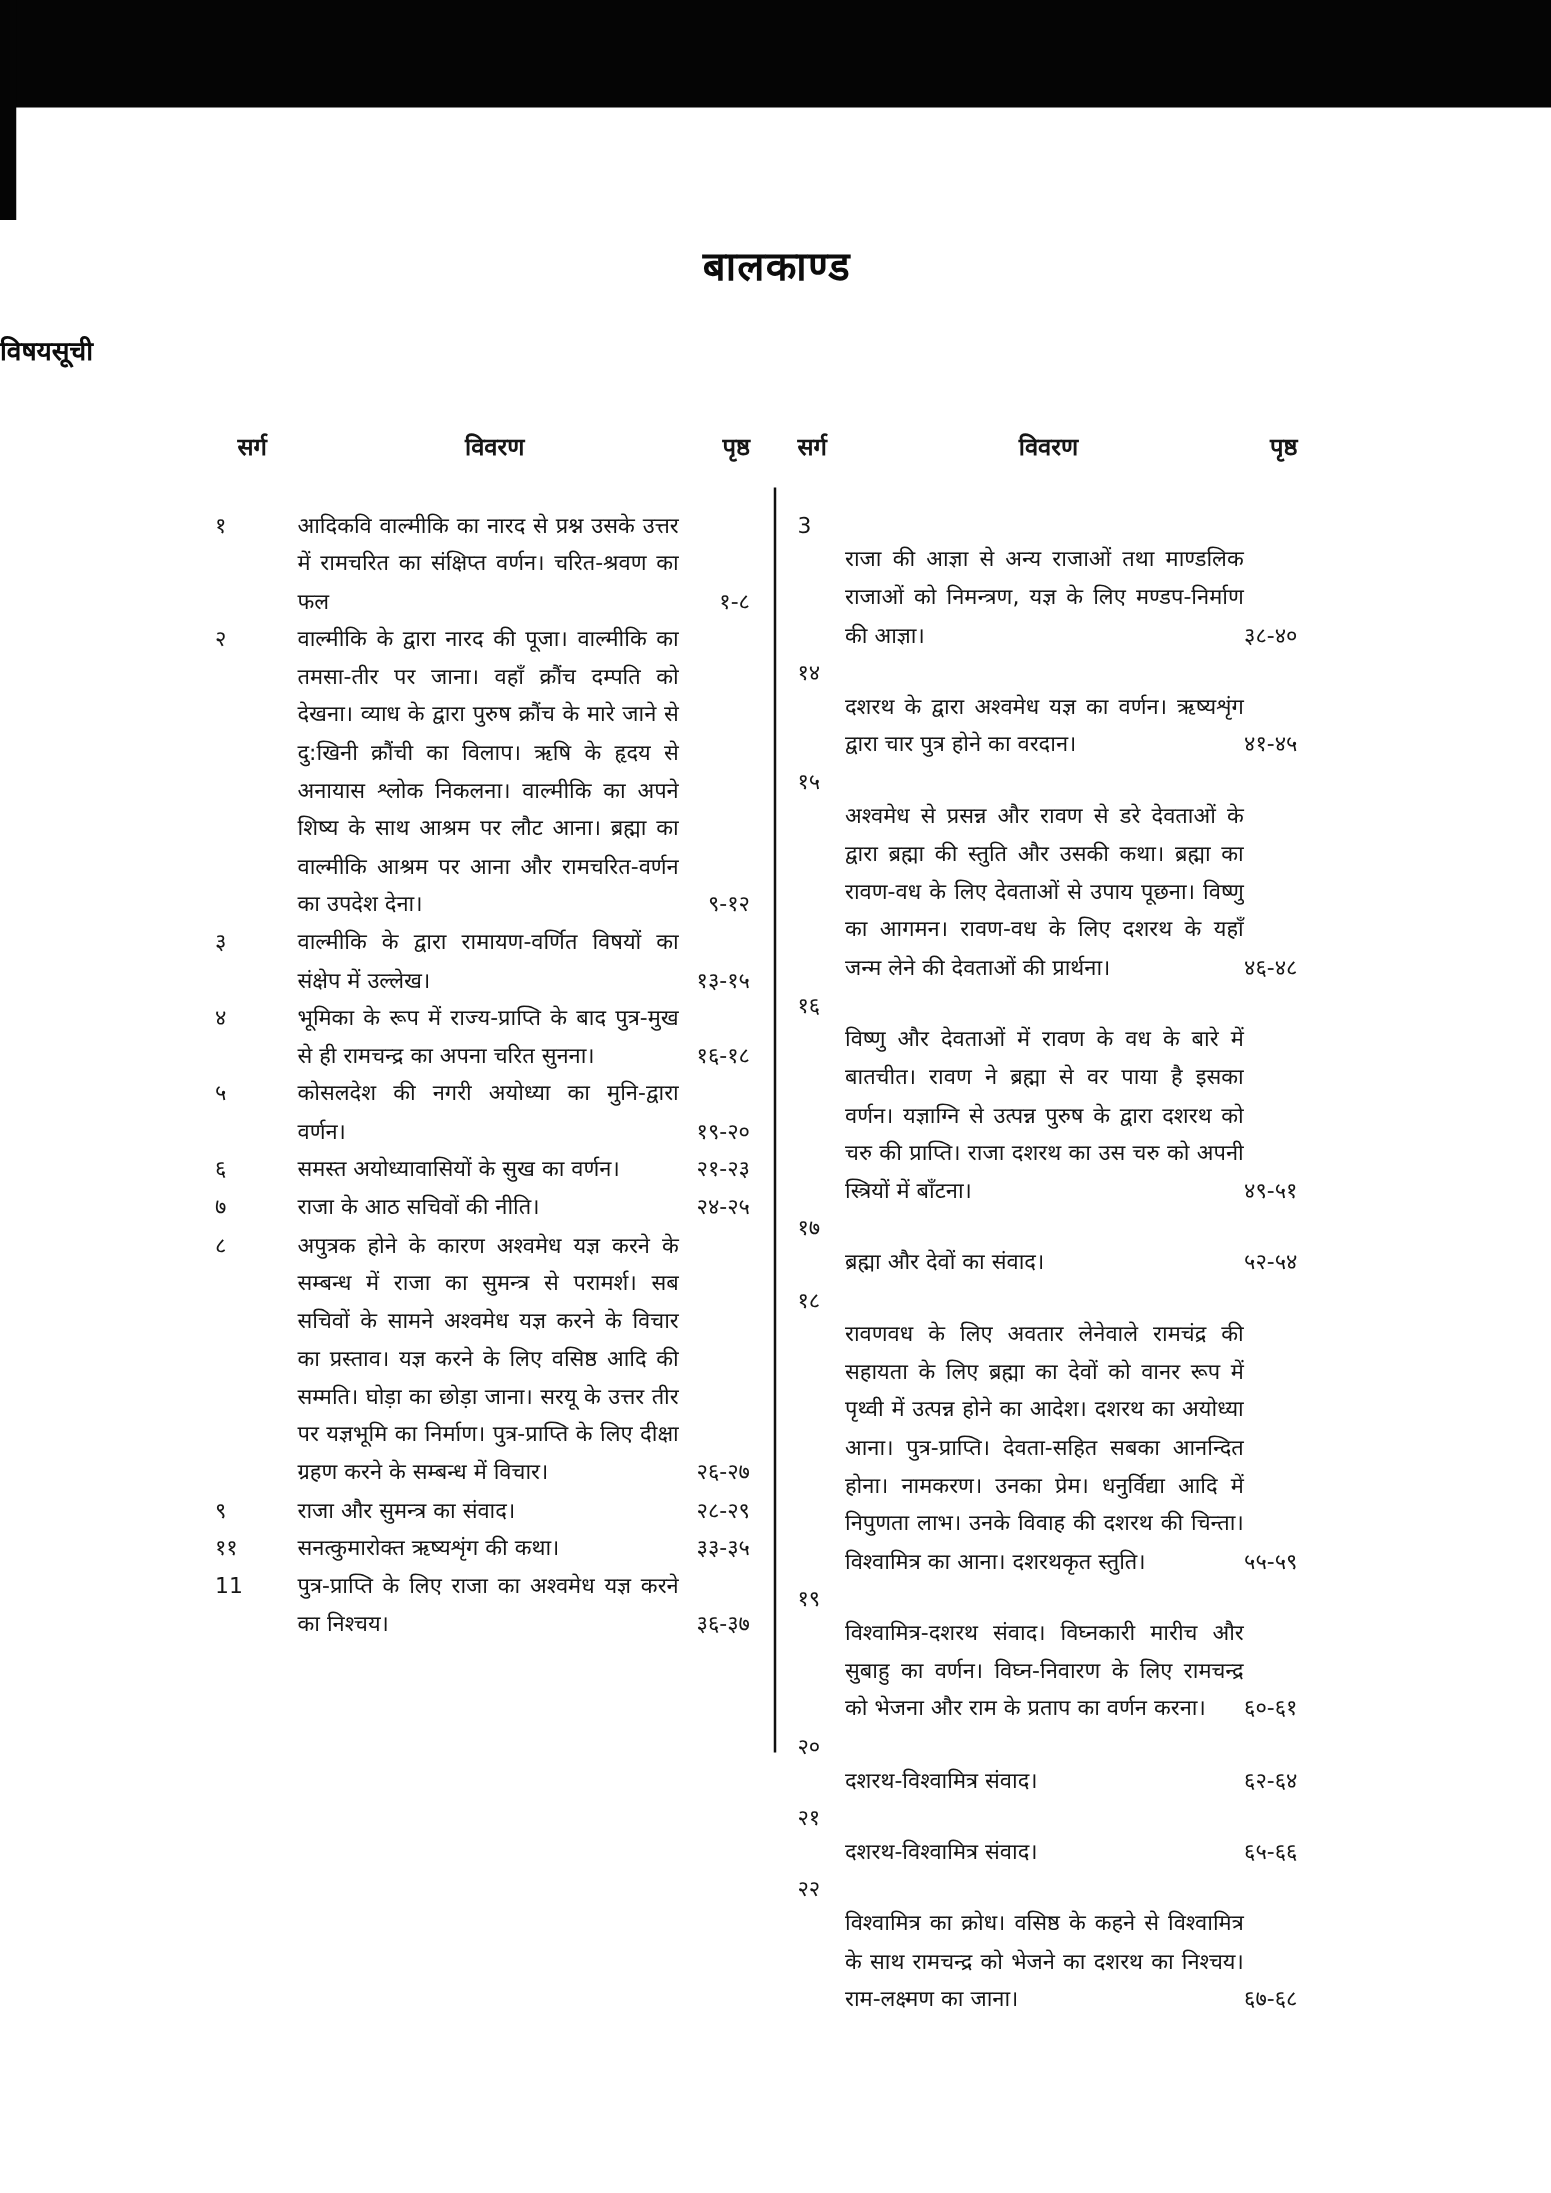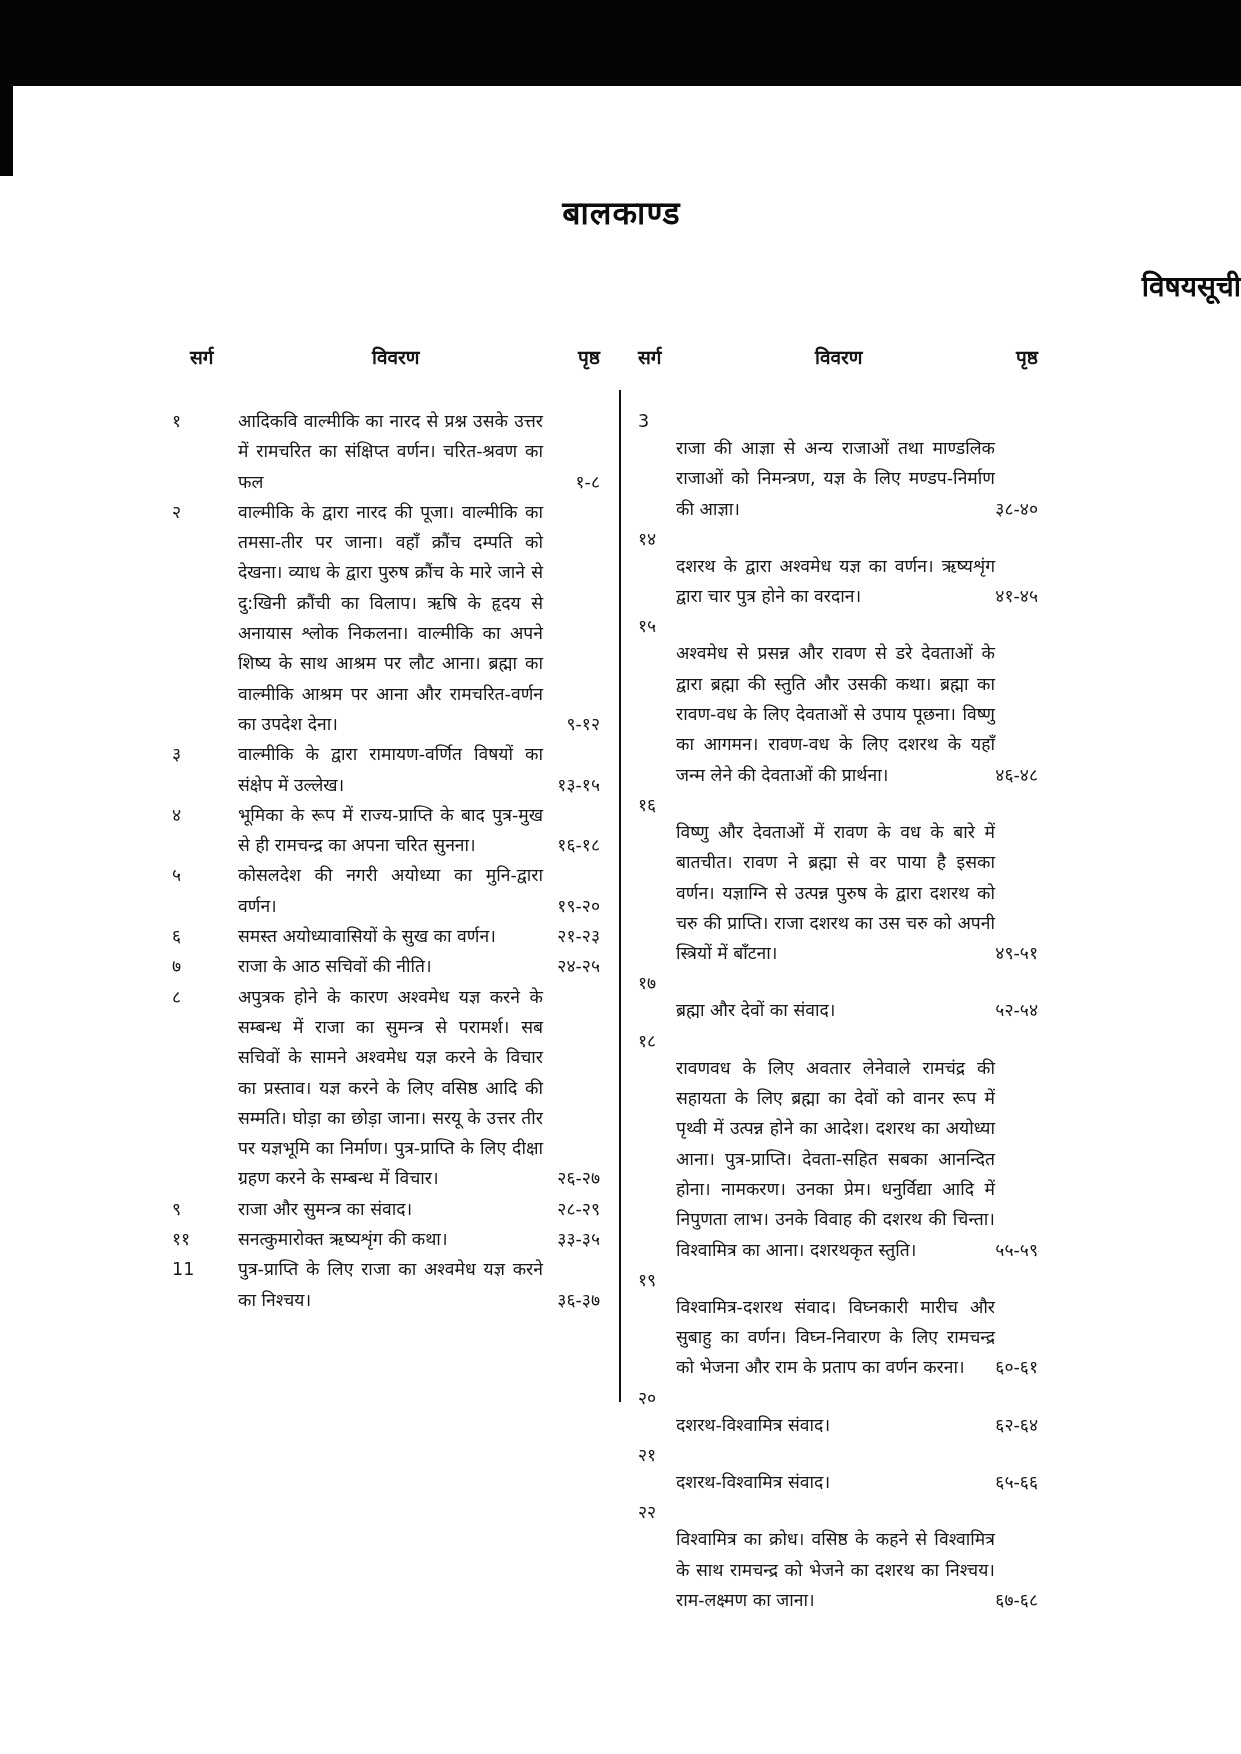--- a/index.html
+++ b/index.html
@@ -29,22 +29,22 @@
     text-align:center;
     font-size:32px;
     font-weight:700;
     letter-spacing:1px;
     color:#0c0c0c;
   }
   .subtitle {
     position:absolute; top:266px; left:0;
     width:1241px;
     margin:0;
-    text-align:right;
-    font-size:28px;
+    text-align:left;
+    font-size:21px;
     font-weight:700;
     color:#0c0c0c;
   }
   .toc {
     position:absolute; left:170px; top:344px;
     width:868px;
   }
   .col { position:absolute; top:0; }
   .col-left  { left:0;     width:430px; }
   .col-right { left:460px; width:408px; }

